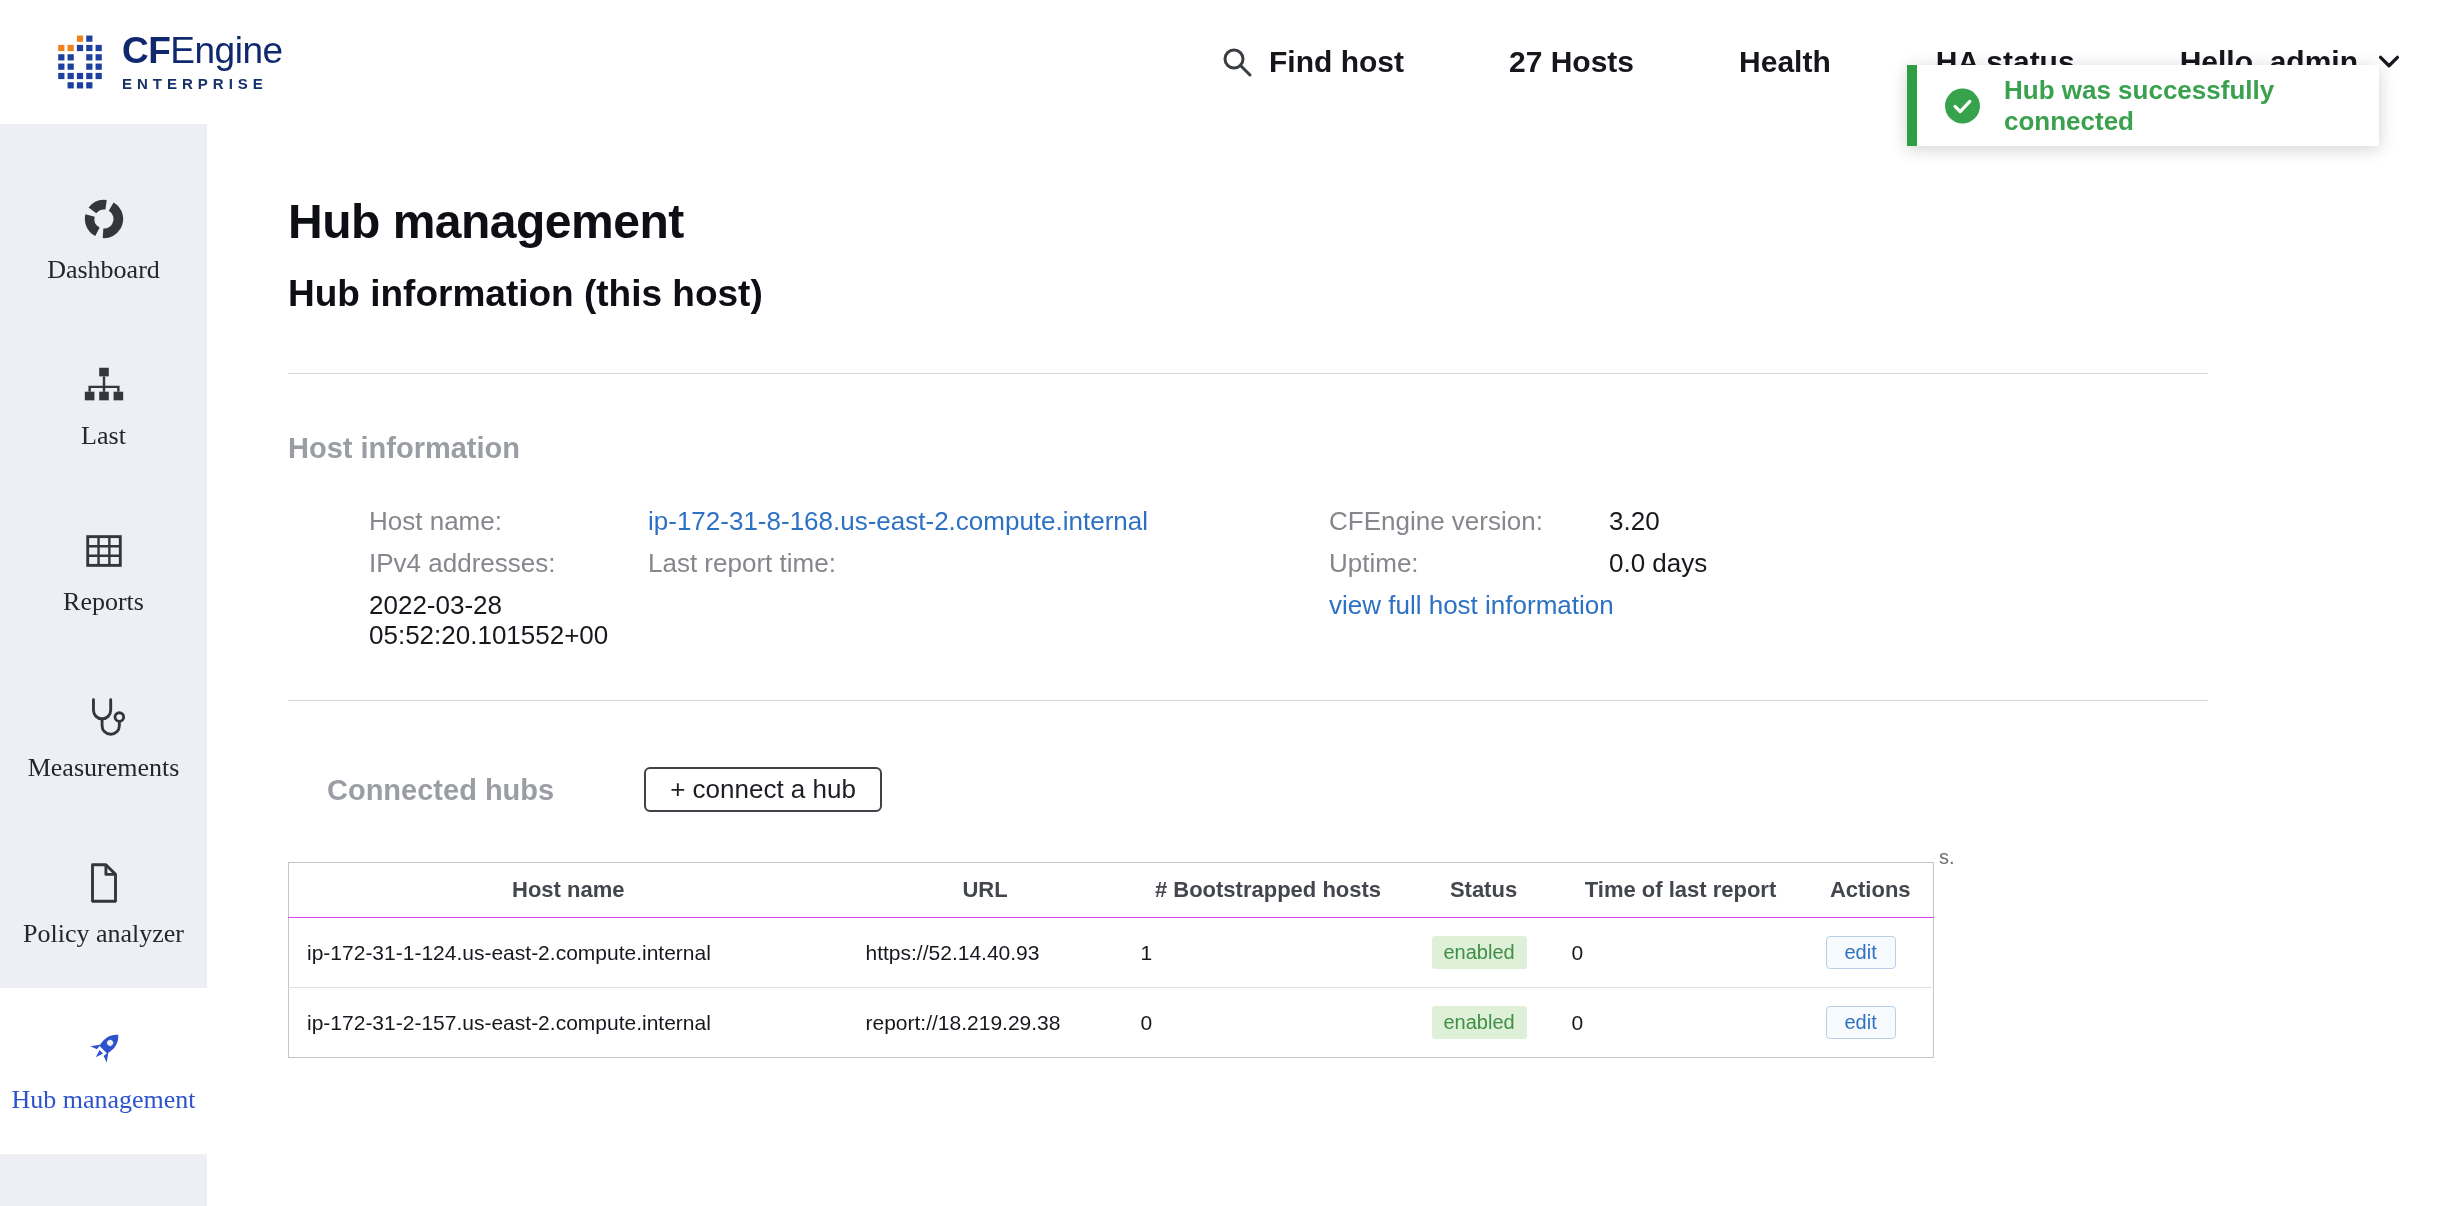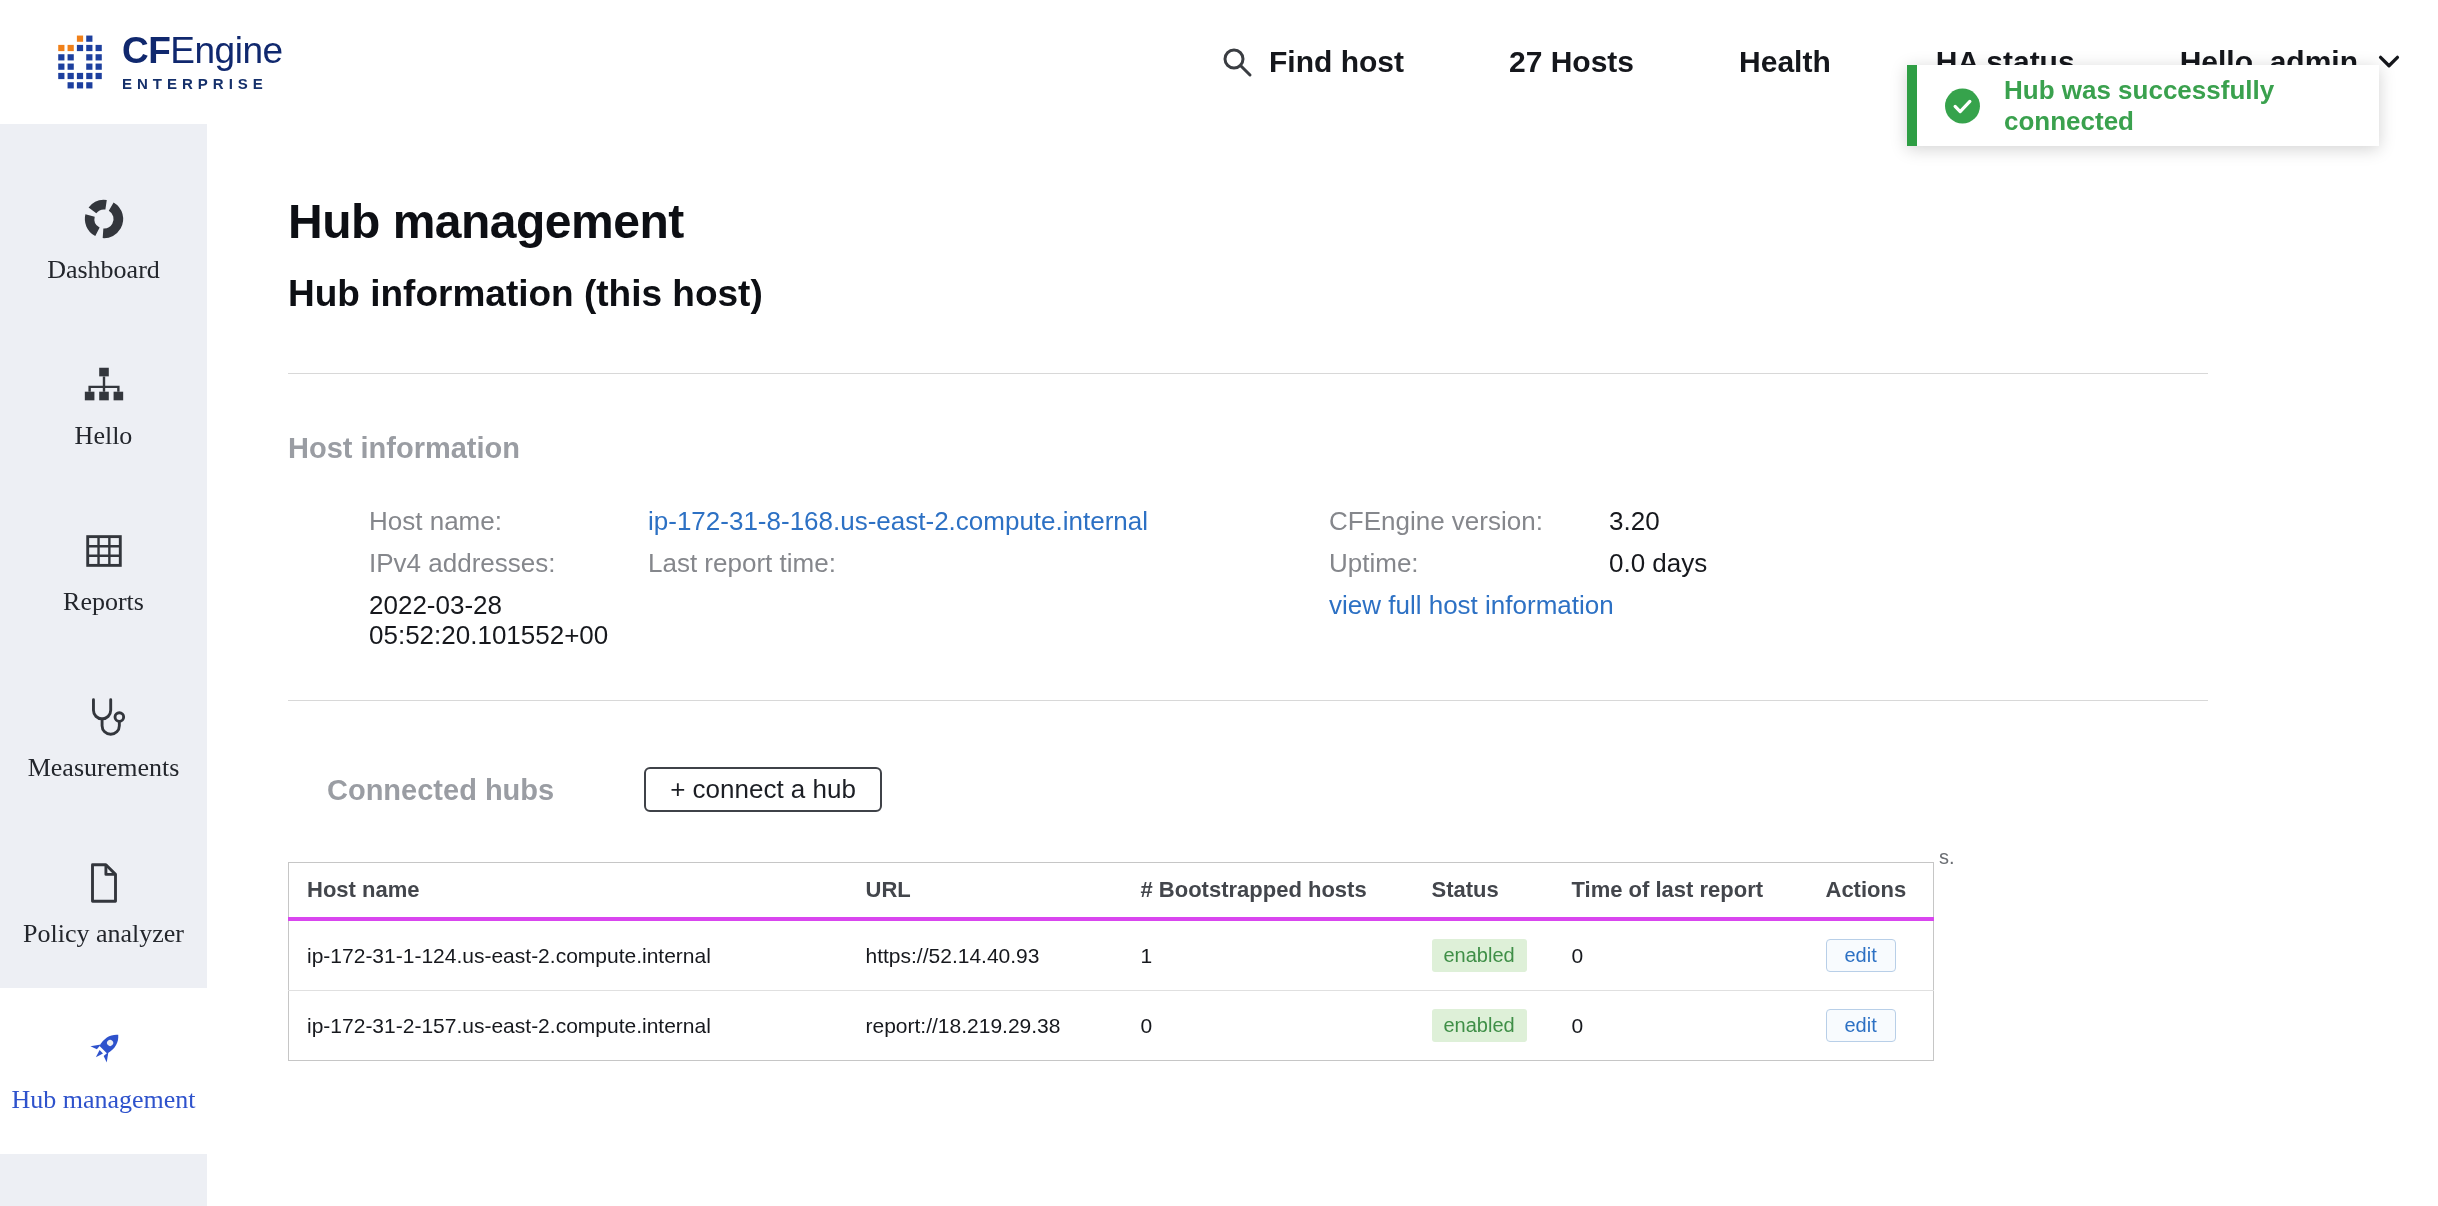--- a/index.html
+++ b/index.html
@@ -83,22 +83,22 @@
     font-family: "Liberation Sans", sans-serif;
     font-size: 26px; color: #1c1e24; background: #fff;
     border: 2px solid #3f4248; border-radius: 6px; padding: 5px 24px; cursor: pointer;
   }
 
   table.hubs {
     margin-top: 50px; width: 1645px; border-collapse: collapse;
     border: 1px solid #c6c6c6; table-layout: fixed; background: #fff;
   }
   table.hubs th {
-    text-align: left; font-size: 22px; font-weight: 700; color: #43464c;
-    padding: 14px 18px; border-bottom: 4px solid #d946ef; white-space: nowrap; overflow: hidden;
+    text-align: center; font-size: 22px; font-weight: 700; color: #43464c;
+    padding: 14px 18px; border-bottom: 1px solid #d946ef; white-space: nowrap; overflow: hidden;
   }
   table.hubs td {
     font-size: 21px; color: #16181d; padding: 18px 18px;
     border-bottom: 1px solid #e0e0e0; white-space: nowrap; overflow: hidden;
   }
   table.hubs tr:last-child td { border-bottom: none; }
   td.host-cell { font-size: 20px; }
   .badge {
     display: inline-block; background: #def0d8; color: #3f8f47;
     font-size: 20px; padding: 5px 12px; border-radius: 3px;
@@ -190,21 +190,21 @@
   </div>
 
   <div class="side-item">
     <svg width="46" height="46" viewBox="0 0 48 48">
       <rect x="19" y="6" width="10" height="9" fill="#33363c"></rect>
       <rect x="4" y="31" width="10" height="9" fill="#33363c"></rect>
       <rect x="19" y="31" width="10" height="9" fill="#33363c"></rect>
       <rect x="34" y="31" width="10" height="9" fill="#33363c"></rect>
       <path d="M24 15 v8 M9 31 v-5 h30 v5 M24 23 v8" stroke="#33363c" stroke-width="2.5" fill="none"></path>
     </svg>
-    <span class="side-label">Hello</span>
+    <span class="side-label">Last</span>
   </div>
 
   <div class="side-item">
     <svg width="46" height="46" viewBox="0 0 48 48">
       <rect x="7" y="9" width="34" height="30" fill="none" stroke="#33363c" stroke-width="3"></rect>
       <path d="M7 19 h34 M7 29 h34 M18.3 9 v30 M29.6 9 v30" stroke="#33363c" stroke-width="2.5"></path>
     </svg>
     <span class="side-label">Reports</span>
   </div>
 

